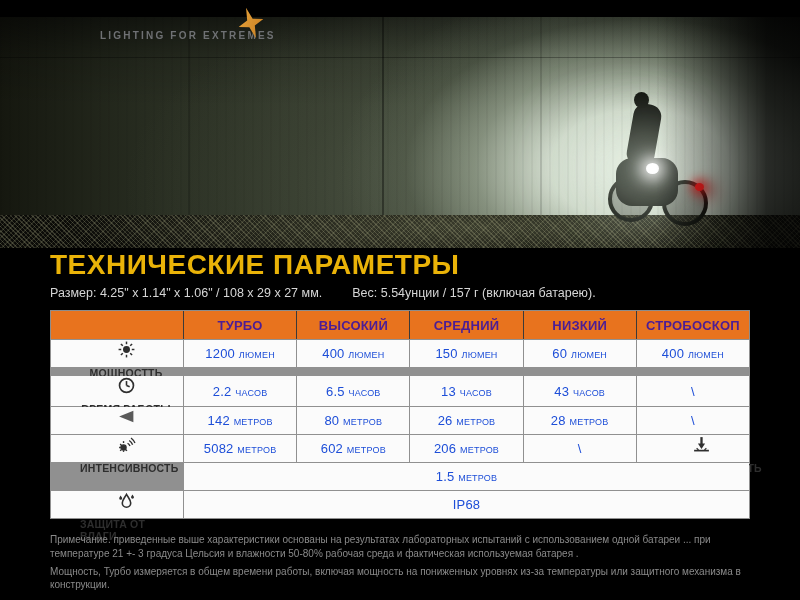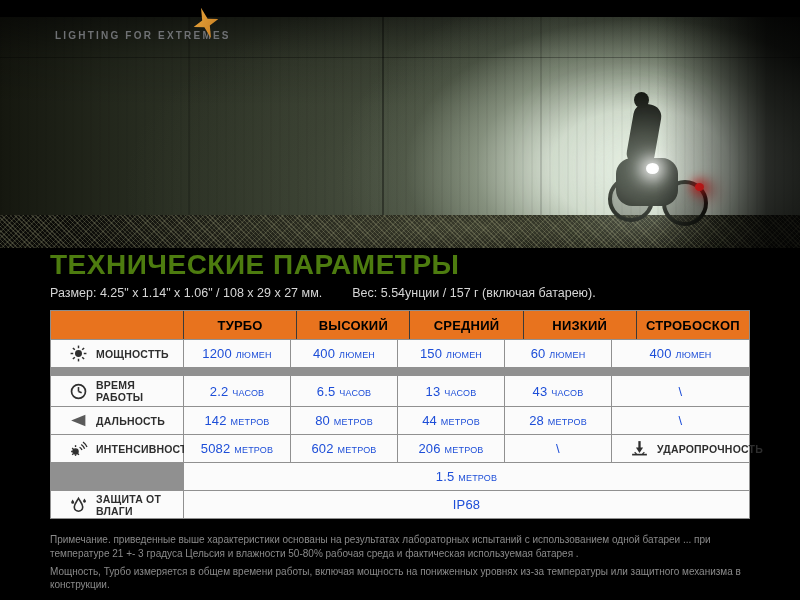--- a/index.html
+++ b/index.html
@@ -59,47 +59,47 @@
     font-size:36px; font-weight:700; letter-spacing:3px; color:#919396;
     text-shadow:0 1px 1px rgba(0,0,0,.6); position:relative; line-height:1;
     font-style:italic;
   }
   .logo-star {
     position:absolute; right:12px; top:-17px; width:26px; height:28px;
     background:linear-gradient(135deg, #eaa83e 0%, #c57a1f 100%);
     clip-path:polygon(50% 0%, 61% 39%, 100% 50%, 61% 61%, 50% 100%, 39% 61%, 0% 50%, 39% 39%);
     transform:rotate(-18deg) scaleY(1.15);
   }
-  .logo-tagline { margin-top:4px; font-size:10px; letter-spacing:2.2px; color:#6f7174; font-weight:700; }
+  .logo-tagline { margin-top:4px; font-size:10px; letter-spacing:2.2px; color:#6f7174; font-weight:700;margin-left:45px; }
 
   
   .content { position:absolute; left:50px; top:250px; width:700px; }
-  .page-title { color:#4d7c0f; font-size:28px; font-weight:700; letter-spacing:.5px; line-height:1.05; }
+  .page-title { color:#eab308; font-size:28px; font-weight:700; letter-spacing:.5px; line-height:1.05; }
   .dims { margin-top:7px; font-size:12.5px; color:#d6d6d6; }
   .dims span { margin-right:30px; }
 
   
   .spec-table { margin-top:10px; width:700px; }
   .thead, .tbody-grid {
     display:grid; grid-template-columns:132px repeat(5, 1fr); gap:1px;
   }
   .thead { background:#3a3a3a; border:1px solid #8c8c8c; border-bottom:none; }
   .th {
-    background:#e8731e; color:#000000; font-size:13px; font-weight:700;
+    background:#e8731e; color:#4c1d95; font-size:13px; font-weight:700;
     height:28px; display:flex; align-items:center; justify-content:center; letter-spacing:.2px;
   }
   .tbody-grid { background:#909090; border:1px solid #909090; }
   .td {
     background:#fbfbfb; height:27px; display:flex; align-items:center; justify-content:center;
     font-size:13px; color:#1d4ed8; font-variant:small-caps; letter-spacing:.2px;
   }
   .td.tall { height:30px;margin-top:8px; }
   .td-label {
     justify-content:flex-start; padding-left:18px; gap:8px; font-variant:normal;
-    font-size:10.5px; font-weight:700; color:#2e2e2e; line-height:1.15; text-align:left;
+    font-size:10.5px; font-weight:700; color:#2e2e2e; line-height:1.15; text-align:left;flex-direction:column;
   }
   .td-label .lbl { max-width:92px; }
   .td-span { grid-column:2 / 7; }
   .spec-icon { width:19px; height:19px; flex:0 0 19px; display:flex; align-items:center; justify-content:center; }
   .spec-icon svg { width:19px; height:19px; }
 
   
   .notes { margin-top:14px; width:700px; color:#8a8a8a; font-size:10px; line-height:1.32; }
   .notes p + p { margin-top:5px; }
 </style>
@@ -195,21 +195,21 @@
         <div class="td td-label">
           <span class="spec-icon">
             <svg viewBox="0 0 18 18">
                 <polygon points="15.5,3.5 15.5,14.5 2,9" fill="#5a5a5a"></polygon>
               </svg>
           </span>
           <span class="lbl">ДАЛЬНОСТЬ</span>
         </div>
         <div class="td">142 метров</div>
         <div class="td">80 метров</div>
-        <div class="td">44 метров</div>
+        <div class="td">26 метров</div>
         <div class="td">28 метров</div>
         <div class="td">\</div>
 
         <div class="td td-label">
           <span class="spec-icon">
             <svg viewBox="0 0 18 18">
                 <g stroke="#2f2f2f" stroke-width="1.3" fill="none">
               <circle cx="6.2" cy="11.8" r="2.4" fill="#2f2f2f"></circle>
               <line x1="6.2" y1="7.6" x2="6.2" y2="5.8"></line>
                   <line x1="2" y1="11.8" x2="3.7" y2="11.8"></line>

